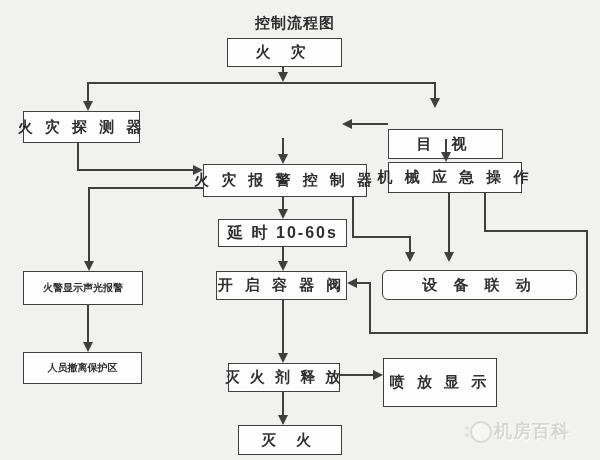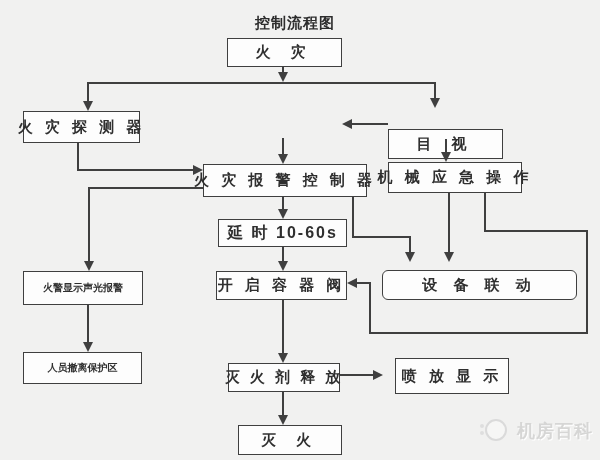--- a/index.html
+++ b/index.html
@@ -40,22 +40,22 @@
   .ad{position:absolute;width:0;height:0;
       border-left:5px solid transparent;border-right:5px solid transparent;
       border-top:10px solid #3f3f3f;}
   .al{position:absolute;width:0;height:0;
       border-top:5px solid transparent;border-bottom:5px solid transparent;
       border-right:10px solid #3f3f3f;}
   .ar{position:absolute;width:0;height:0;
       border-top:5px solid transparent;border-bottom:5px solid transparent;
       border-left:10px solid #3f3f3f;}
   .watermark{
-    position:absolute;left:485px;top:419px;
-    display:flex;align-items:flex-start;gap:10px;
+    position:absolute;left:470px;top:419px;
+    display:flex;align-items:flex-end;gap:2px;
     color:#d4d4d4;
   }
   .wm-logo{
     width:22px;height:22px;border-radius:50%;
     border:2.5px solid #dadada;box-sizing:border-box;
     position:relative;background:#f6f6f5;
   }
   .wm-logo::after{
     content:"";position:absolute;left:-7px;top:3px;
     width:4px;height:4px;border-radius:50%;background:#dedede;
@@ -78,21 +78,21 @@
   <div class="node sp4" style="left:23px;top:111px;width:117px;height:32px;">火 灾 探 测 器</div>
   <div class="node sp8" style="left:388px;top:109px;width:115px;height:30px;margin-top:20px;">目 视</div>
   <div class="node sp4" style="left:203px;top:164px;width:164px;height:33px;">火 灾 报 警 控 制 器</div>
   <div class="node sp4" style="left:388px;top:162px;width:134px;height:31px;">机 械 应 急 操 作</div>
   <div class="node sp2 f14" style="left:218px;top:219px;width:129px;height:28px;">延 时 10-60s</div>
   <div class="node small" style="left:23px;top:271px;width:120px;height:34px;">火警显示声光报警</div>
   <div class="node sp4" style="left:216px;top:271px;width:131px;height:29px;">开 启 容 器 阀</div>
   <div class="node sp6" style="left:382px;top:270px;width:195px;height:30px;border-radius:6px;">设 备 联 动</div>
   <div class="node small" style="left:23px;top:352px;width:119px;height:32px;">人员撤离保护区</div>
   <div class="node sp3" style="left:228px;top:363px;width:112px;height:29px;">灭 火 剂 释 放</div>
-  <div class="node sp4" style="left:383px;top:358px;width:114px;height:36px;margin-left:12px;">喷 放 显 示</div>
+  <div class="node sp4" style="left:383px;top:358px;width:114px;height:49px;">喷 放 显 示</div>
   <div class="node sp8" style="left:238px;top:425px;width:104px;height:30px;">灭 火</div>
 
   <div class="vl" style="left:282px;top:67px;height:9px;"></div>
   <div class="hl" style="left:88px;top:82px;width:348px;"></div>
   <div class="vl" style="left:87px;top:82px;height:22px;"></div>
   <div class="vl" style="left:434px;top:82px;height:18px;"></div>
   <div class="hl" style="left:351px;top:123px;width:37px;"></div>
   <div class="vl" style="left:282px;top:138px;height:19px;"></div>
   <div class="vl" style="left:445px;top:139px;height:16px;"></div>
   <div class="vl" style="left:77px;top:143px;height:28px;"></div>

